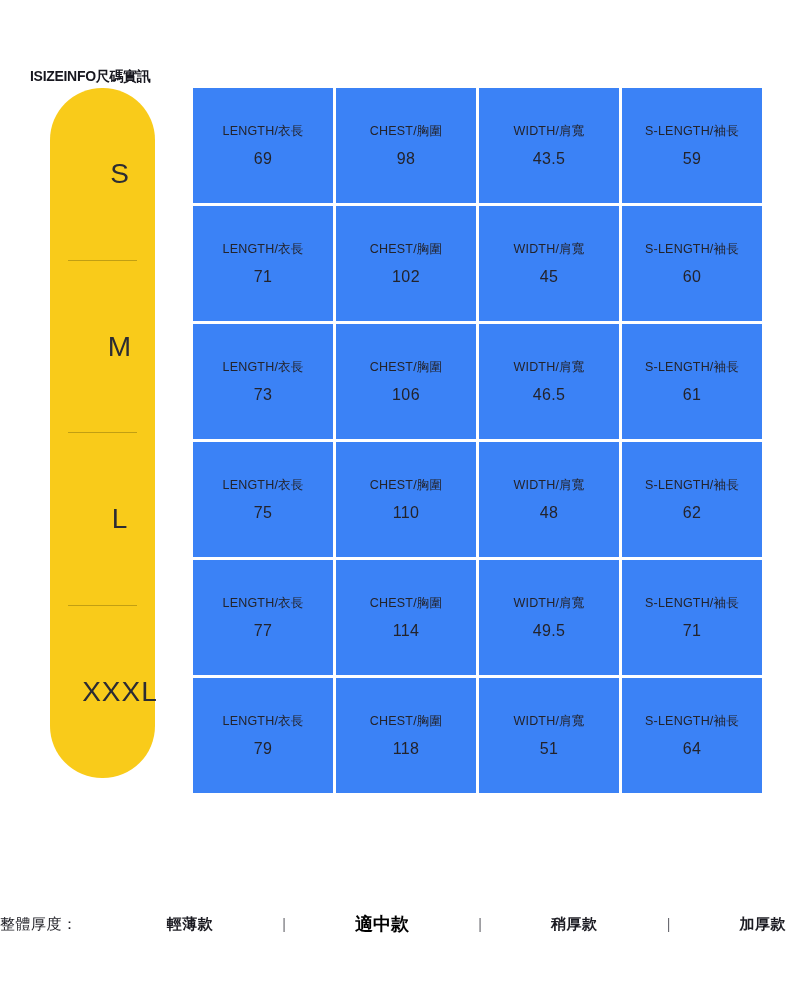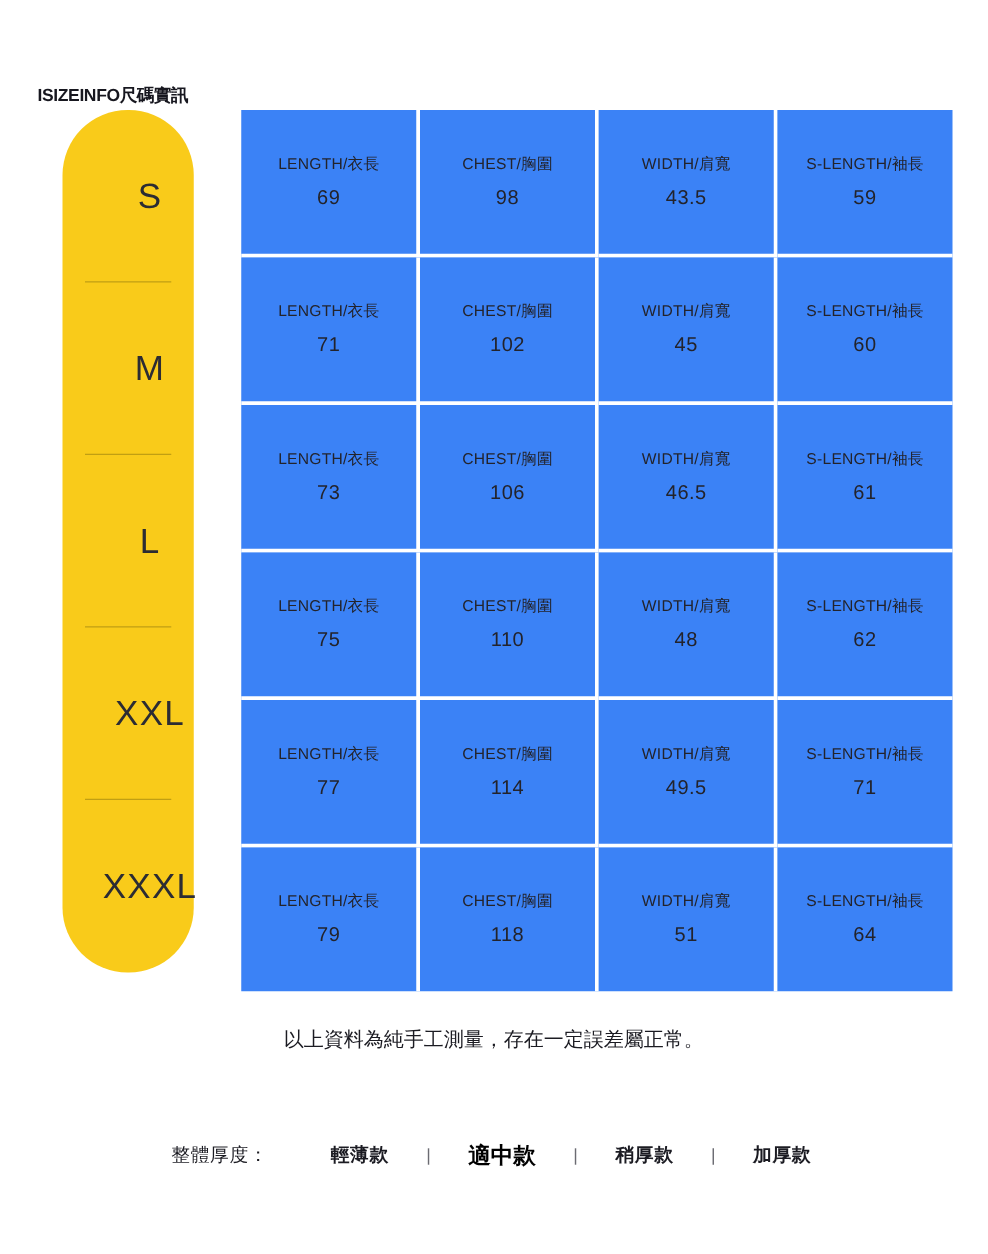--- a/index.html
+++ b/index.html
@@ -138,21 +138,21 @@
   }
 
   
   .thickness {
     position: absolute;
     left: 0;
     right: 0;
     top: 912px;
     display: flex;
     align-items: center;
-    justify-content: center;
+    justify-content: space-between;
     font-size: 15px;
     color: #1b1b22;
   }
   .thickness .th-title {
     font-weight: normal;
     margin-right: 46px;
     letter-spacing: 0.5px;
   }
   .thickness .th-opt {
     letter-spacing: 0.5px;
@@ -301,27 +301,25 @@
       </tr>
     </tbody>
   </table>
 
   <div class="pill"></div>
 
   <div class="pill-labels">
     <div class="pill-label">S</div>
     <div class="pill-label">M</div>
     <div class="pill-label">L</div>
-    <div class="pill-label">XXL</div>
     <div class="pill-label">XXXL</div>
   </div>
 </div>
 
 <div class="notes">
-  <div>以上資料為純手工測量，存在一定誤差屬正常。</div>
 </div>
 
 <div class="thickness">
   <span class="th-title">整體厚度：</span>
   <span class="th-opt">輕薄款</span>
   <span class="th-sep">|</span>
   <span class="th-opt selected">適中款</span>
   <span class="th-sep">|</span>
   <span class="th-opt">稍厚款</span>
   <span class="th-sep">|</span>

